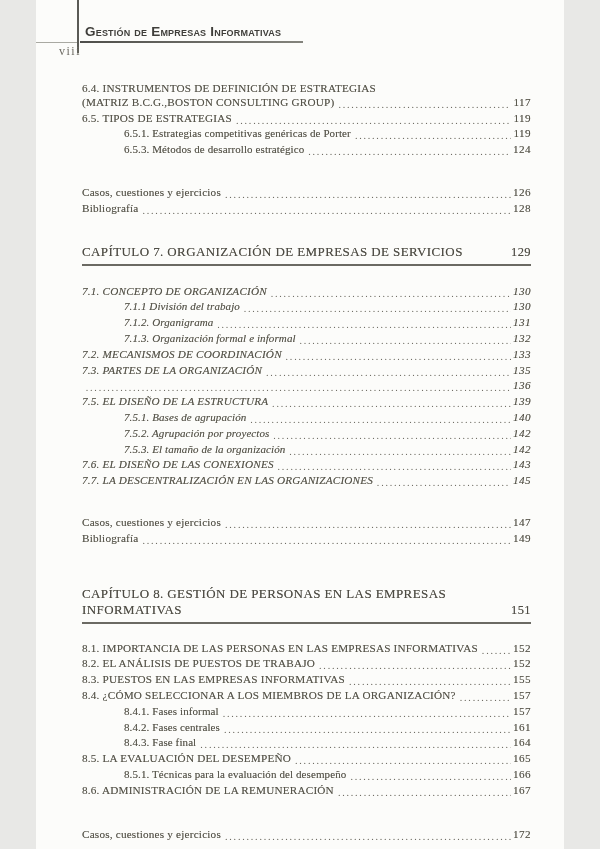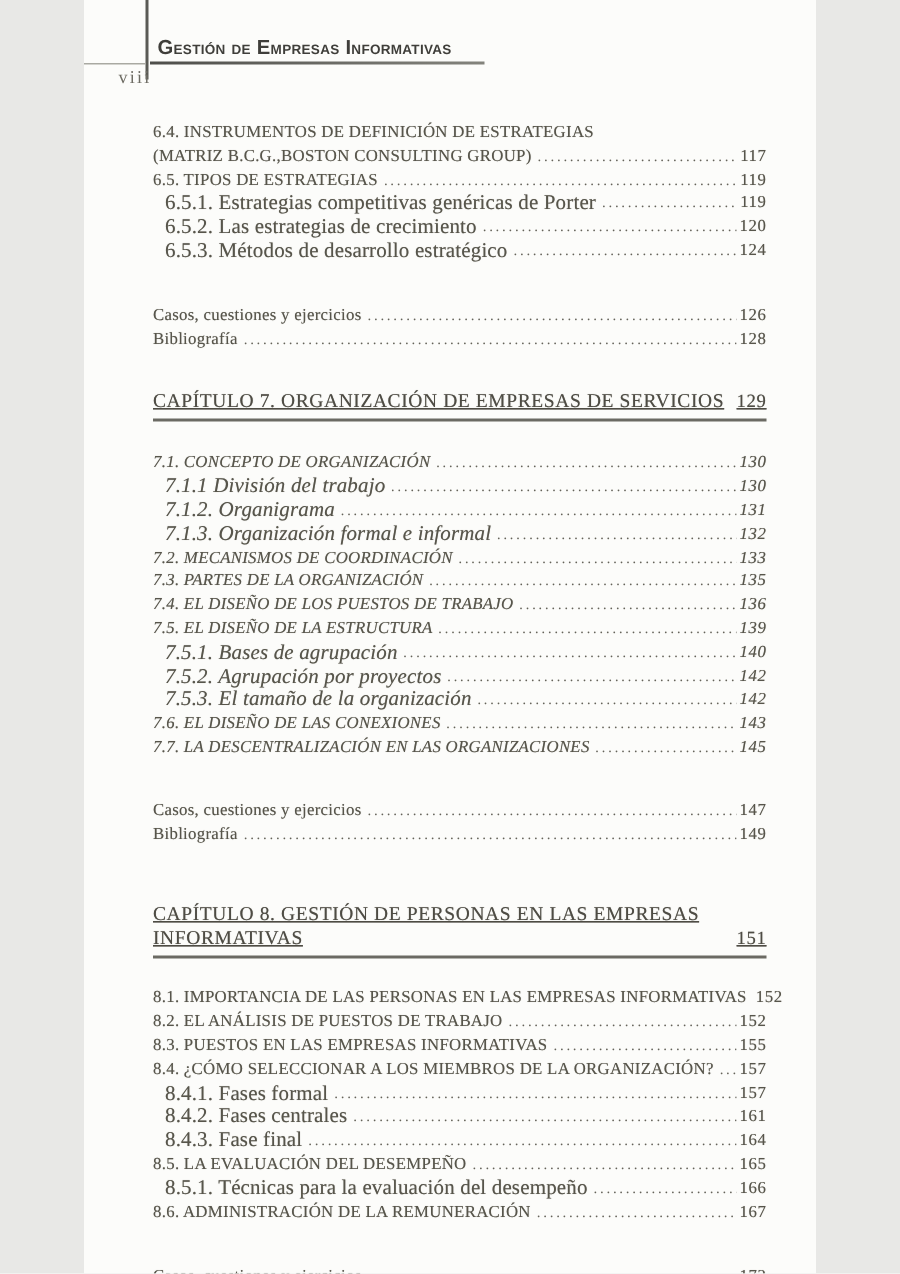--- a/index.html
+++ b/index.html
@@ -5,21 +5,21 @@
   :root{
     --paper:#fcfcfa;
     --text:#57554b;
     --heading:#4e4c44;
     --header-ink:#3f3e3a;
     --rule:#6b6a63;
   }
   *{margin:0;padding:0;box-sizing:border-box;}
   body{background:#e8e8e6;font-family:"Liberation Serif",serif;}
   .page{
-    position:relative;width:488px;height:849px;margin:0 auto;
+    position:relative;width:528px;height:849px;margin:0 auto;
     background:var(--paper);overflow:hidden;
     color:var(--text);
   }
   
   .header-vline{position:absolute;left:41px;top:0;width:2px;height:53px;background:#5a5a55;}
   .header-rule-left{position:absolute;left:0;top:42px;width:41px;height:1px;background:#a9a9a2;}
   .header-rule-main{position:absolute;left:44px;top:41px;width:223px;height:2px;
     background:linear-gradient(to right,#4e4e4a,#83837c);}
   .header-title{
     position:absolute;left:49px;top:24px;
@@ -36,32 +36,32 @@
   .toc{position:absolute;left:46px;right:33px;top:82px;}
   .block{margin-top:0;}
   .toc > .block:nth-child(2){margin-top:27px;}
   .toc > .block:nth-child(3){margin-top:26px;}
   .toc > .block:nth-child(4){margin-top:19px;font-style:italic;}
   .toc > .block:nth-child(5){margin-top:26px;}
   .toc > .block:nth-child(6){margin-top:38px;}
   .toc > .block:nth-child(7){margin-top:18px;}
   .toc > .block:nth-child(8){margin-top:28px;}
 
-  .row{display:flex;align-items:flex-end;line-height:13.8px;white-space:nowrap;}
+  .row{display:flex;align-items:flex-start;line-height:13.8px;white-space:nowrap;}
   .row .lbl{font-size:11.2px;letter-spacing:.2px;text-shadow:0 0 .5px rgba(87,85,75,.55);}
-  .row.lvl2 .lbl{font-size:14px;padding-left:8px;letter-spacing:.1px;}
+  .row.lvl2 .lbl{font-size:11px;padding-left:8px;letter-spacing:.1px;margin-left:34px;}
   .leader{flex:1 1 auto;overflow:hidden;margin:0 2px 0 4px;}
   .leader::after{
     content:"........................................................................................................................................................................................................................";
     font-size:10px;letter-spacing:1.8px;opacity:.92;
   }
   .page-num{font-size:11.2px;letter-spacing:.4px;text-shadow:0 0 .5px rgba(87,85,75,.55);}
 
   
-  .block.chapter{color:var(--heading);text-decoration:underline;}
+  .block.chapter{color:var(--heading);}
   .ch-line{display:flex;align-items:baseline;line-height:16px;white-space:nowrap;
     font-size:13px;letter-spacing:.4px;text-shadow:0 0 .5px rgba(78,76,68,.6);}
   .ch-line:last-child{border-bottom:2px solid var(--rule);padding-bottom:4px;}
   .ch-fill{flex:1 1 auto;}
   .ch-page{font-size:12.5px;}
 </style>
 </head>
 <body>
 
 <div class="page">
@@ -87,25 +87,20 @@
       <span class="lbl">6.5. TIPOS DE ESTRATEGIAS</span>
       <span class="leader"></span>
       <span class="page-num">119</span>
     </div>
         <div class="row lvl2">
       <span class="lbl">6.5.1. Estrategias competitivas genéricas de Porter</span>
       <span class="leader"></span>
       <span class="page-num">119</span>
     </div>
         <div class="row lvl2">
-      <span class="lbl">6.5.2. Las estrategias de crecimiento</span>
-      <span class="leader"></span>
-      <span class="page-num">120</span>
-    </div>
-        <div class="row lvl2">
       <span class="lbl">6.5.3. Métodos de desarrollo estratégico</span>
       <span class="leader"></span>
       <span class="page-num">124</span>
     </div>
       </div>
       <div class="block">
         <div class="row lvl1">
       <span class="lbl">Casos, cuestiones y ejercicios</span>
       <span class="leader"></span>
       <span class="page-num">126</span>
@@ -148,21 +143,20 @@
       <span class="lbl">7.2. MECANISMOS DE COORDINACIÓN</span>
       <span class="leader"></span>
       <span class="page-num">133</span>
     </div>
         <div class="row lvl1">
       <span class="lbl">7.3. PARTES DE LA ORGANIZACIÓN</span>
       <span class="leader"></span>
       <span class="page-num">135</span>
     </div>
         <div class="row lvl1">
-      <span class="lbl">7.4. EL DISEÑO DE LOS PUESTOS DE TRABAJO</span>
       <span class="leader"></span>
       <span class="page-num">136</span>
     </div>
         <div class="row lvl1">
       <span class="lbl">7.5. EL DISEÑO DE LA ESTRUCTURA</span>
       <span class="leader"></span>
       <span class="page-num">139</span>
     </div>
         <div class="row lvl2">
       <span class="lbl">7.5.1. Bases de agrupación</span>
@@ -228,21 +222,21 @@
       <span class="lbl">8.3. PUESTOS EN LAS EMPRESAS INFORMATIVAS</span>
       <span class="leader"></span>
       <span class="page-num">155</span>
     </div>
         <div class="row lvl1">
       <span class="lbl">8.4. ¿CÓMO SELECCIONAR A LOS MIEMBROS DE LA ORGANIZACIÓN?</span>
       <span class="leader"></span>
       <span class="page-num">157</span>
     </div>
         <div class="row lvl2">
-      <span class="lbl">8.4.1. Fases formal</span>
+      <span class="lbl">8.4.1. Fases informal</span>
       <span class="leader"></span>
       <span class="page-num">157</span>
     </div>
         <div class="row lvl2">
       <span class="lbl">8.4.2. Fases centrales</span>
       <span class="leader"></span>
       <span class="page-num">161</span>
     </div>
         <div class="row lvl2">
       <span class="lbl">8.4.3. Fase final</span>

